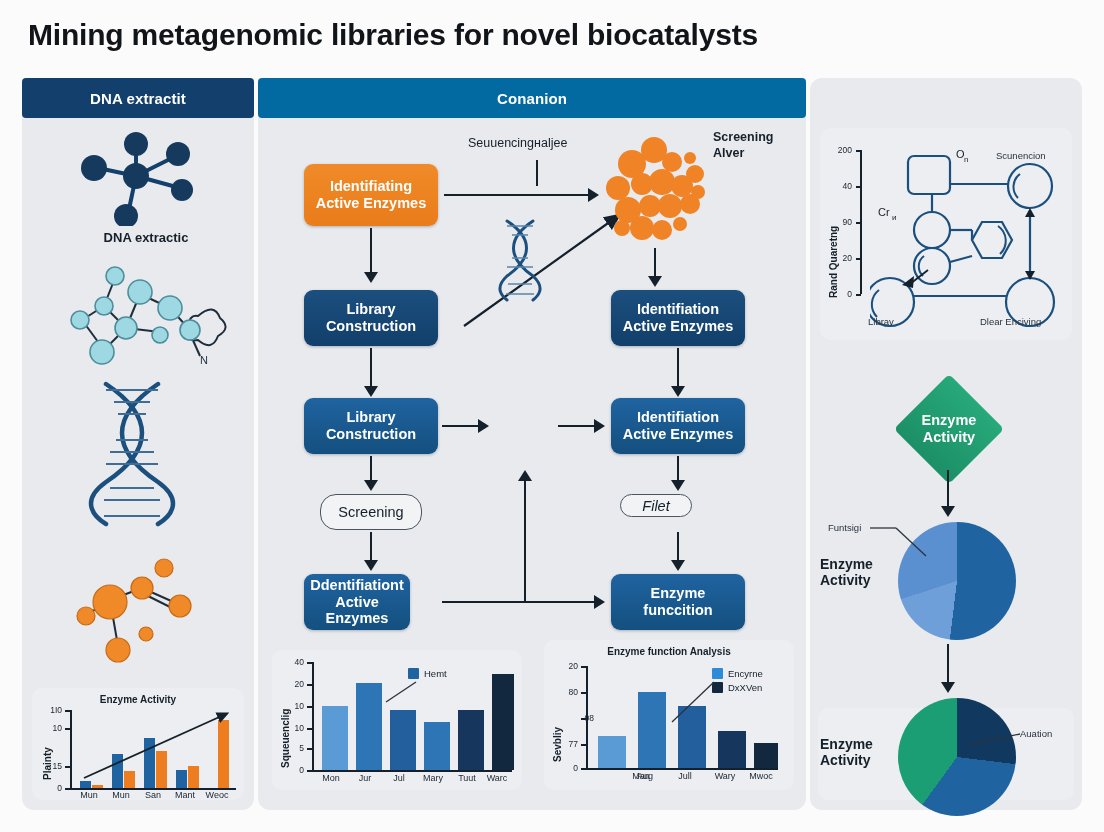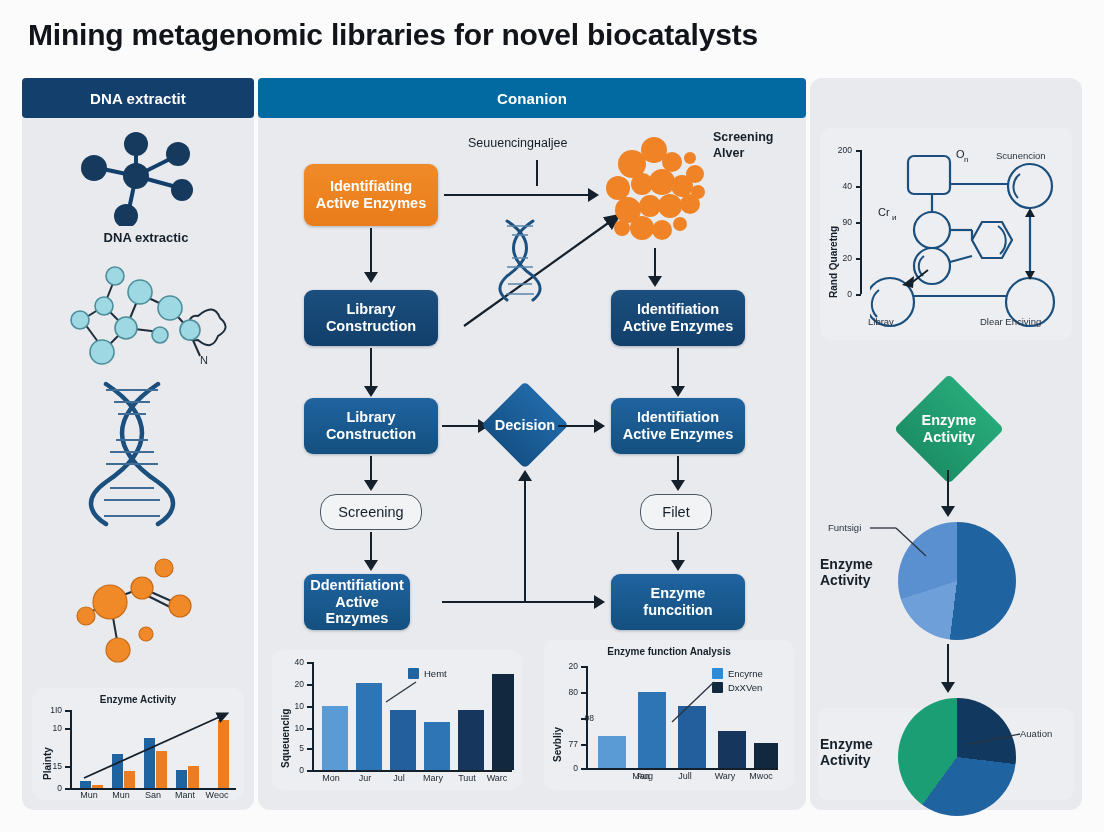--- a/index.html
+++ b/index.html
@@ -386,24 +386,20 @@
     <div class="node node-blue" style="left:46px; top:320px; width:134px; height:56px;">
       <div>
         <div>Library</div>
         <div>Construction</div>
       </div>
     </div>
 
     <div class="ln ln-h" style="left:184px; top:347px; width:38px;"></div>
     <div class="arw arw-r" style="left:220px; top:341px;"></div>
 
-    <div class="diamond" style="left:236px; top:316px; width:62px; height:62px;">
-      <div class="dshape dshape-blue"></div>
-      <div class="dlabel">Decision</div>
-    </div>
 
     <div class="ln ln-h" style="left:300px; top:347px; width:38px;"></div>
     <div class="arw arw-r" style="left:336px; top:341px;"></div>
 
     <div class="ln ln-v" style="left:419px; top:270px; height:42px;"></div>
     <div class="arw arw-d" style="left:413px; top:308px;"></div>
 
     <div class="node node-blue" style="left:353px; top:320px; width:134px; height:56px;">
       <div>
         <div>Identifiation</div>
@@ -417,21 +413,21 @@
     <div class="node-pill" style="left:62px; top:416px; width:102px; height:36px;">
       <span>Screening</span>
     </div>
 
     <div class="ln ln-v" style="left:112px; top:454px; height:32px;"></div>
     <div class="arw arw-d" style="left:106px; top:482px;"></div>
 
     <div class="ln ln-v" style="left:419px; top:378px; height:28px;"></div>
     <div class="arw arw-d" style="left:413px; top:402px;"></div>
 
-    <div class="node-pill" style="left:382px; top:416px; width:72px; height:36px;">
+    <div class="node-pill" style="left:362px; top:416px; width:72px; height:23px;font-style:italic;">
       <span>Filet</span>
     </div>
 
     <div class="ln ln-v" style="left:419px; top:454px; height:32px;"></div>
     <div class="arw arw-d" style="left:413px; top:482px;"></div>
 
     <div class="node node-blue" style="left:46px; top:496px; width:106px; height:56px;">
       <div>
         <div>Ddentifiationt</div>
         <div>Active Enzymes</div>

